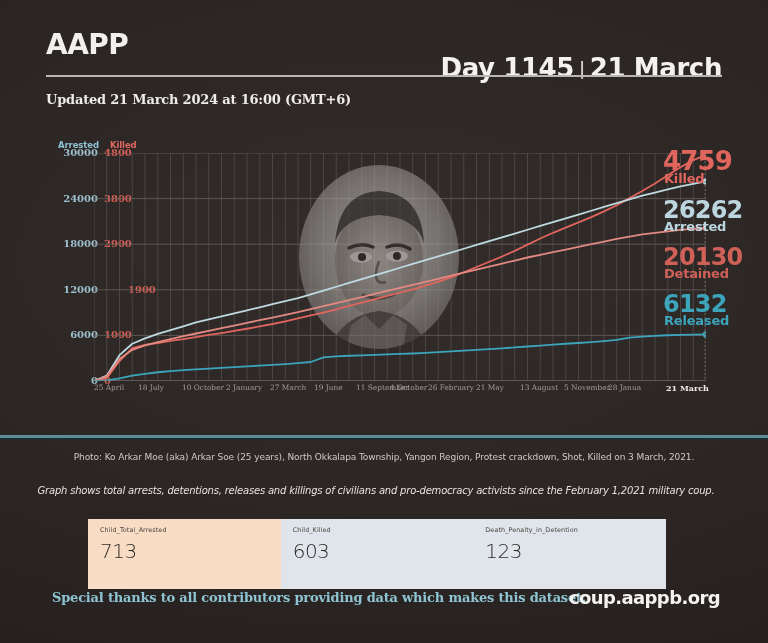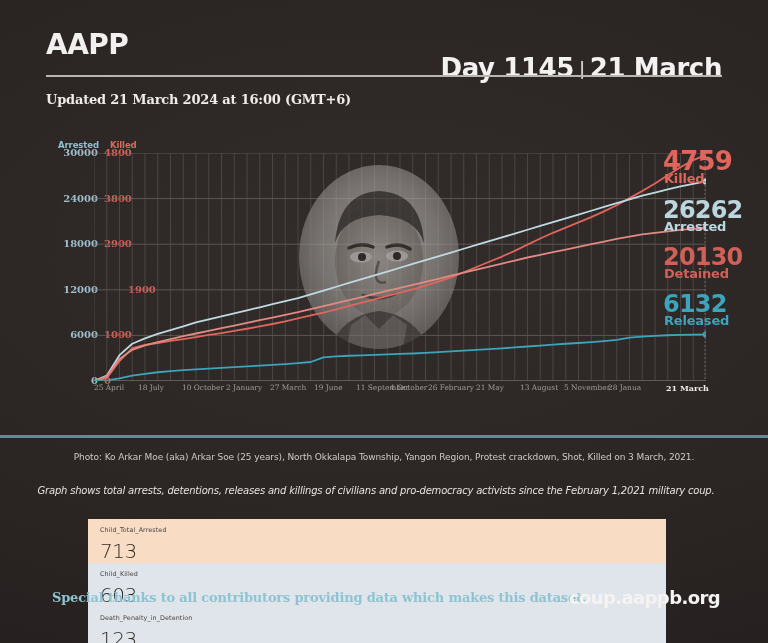--- a/index.html
+++ b/index.html
@@ -102,21 +102,20 @@
   }
   .graph-note{
     position:absolute;left:0;top:485px;width:752px;text-align:center;
     font-size:10px;color:#e6e2de;font-style:italic;
     font-family:"DejaVu Sans", sans-serif;letter-spacing:-0.2px;
   }
   
   .stats{
     position:absolute;left:88px;top:519px;width:578px;height:70px;
     display:flex;
-    flex-direction:column;
   }
   .stat{
     flex:1;position:relative;padding:7px 0 0 12px;box-sizing:border-box;
   }
   .stat.peach{background:#f8dcc4;}
   .stat.ice{background:#dfe5ea;}
   .stat-label{
     font-size:6.4px;color:#4a4440;letter-spacing:0.1px;
     font-family:"DejaVu Sans", sans-serif;
   }

